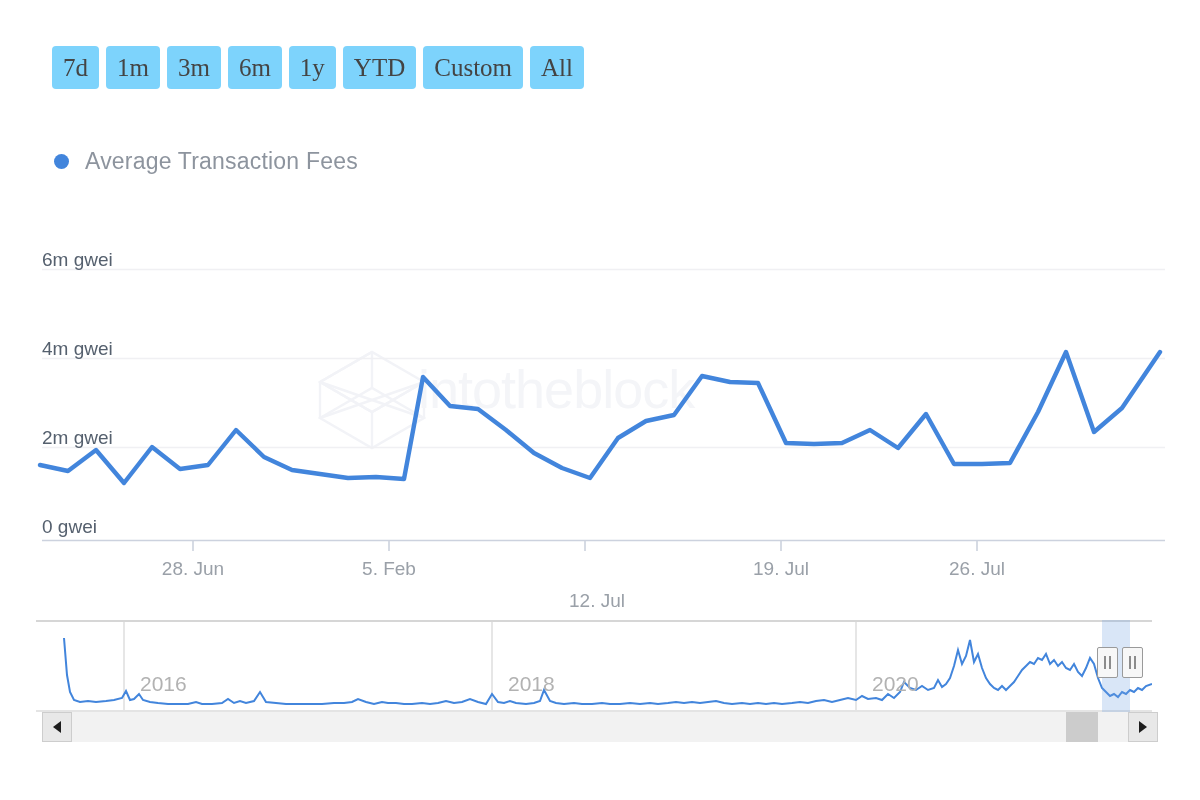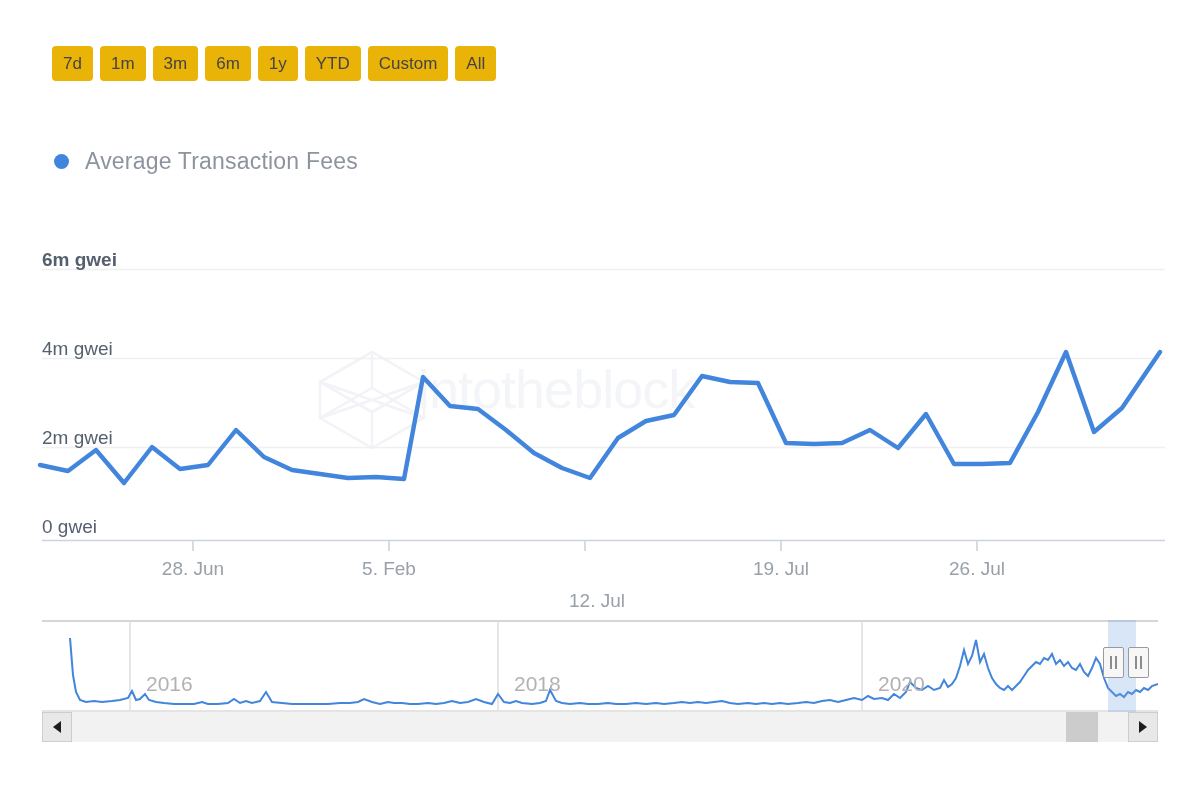--- a/index.html
+++ b/index.html
@@ -11,25 +11,25 @@
     overflow:hidden;
   }
   .chart-widget{position:relative;width:1200px;height:800px;}
 
   
   .range-selector{
     position:absolute;left:52px;top:46px;
     display:flex;align-items:center;gap:7px;
   }
   .range-btn{
-    background:#eab308;
+    background:#7dd3fc;
     border:none;border-radius:4px;
     color:#444444;
-    font-family:Liberation Sans, sans-serif;
-    font-size:17px;
+    font-family:Liberation Serif, serif;
+    font-size:25px;
     line-height:1;
     padding:9px 11px;
     cursor:pointer;
     white-space:nowrap;
   }
 
   
   .legend{
     position:absolute;left:54px;top:136px;
     display:flex;align-items:center;gap:16px;
@@ -77,21 +77,21 @@
   }
   .wm-text{
     position:absolute;left:118px;top:28px;
     font-size:54px;color:#f4f5f8;
     letter-spacing:-1px;
     font-family:"Liberation Sans", sans-serif;
   }
 
   
   .navigator{
-    position:absolute;left:42px;top:620px;
+    position:absolute;left:36px;top:620px;
     width:1116px;height:86px;
   }
   .nav-inner{position:absolute;inset:0;}
   .nav-year{
     position:absolute;top:52px;
     color:#b2b2b2;font-size:21px;white-space:nowrap;
   }
   .nav-mask{
     position:absolute;top:0;height:92px;
     background:rgba(116,162,224,.27);
@@ -185,21 +185,21 @@
         <line x1="193" y1="540" x2="193" y2="551"></line>
         <line x1="389" y1="540" x2="389" y2="551"></line>
         <line x1="585" y1="540" x2="585" y2="551"></line>
         <line x1="781" y1="540" x2="781" y2="551"></line>
         <line x1="977" y1="540" x2="977" y2="551"></line>
       </g>
 
       <polyline fill="none" stroke="#4285dc" stroke-width="4.4" stroke-linejoin="round" stroke-linecap="round" points="40,465 68,471 96,450 124,483 152,447 180,469 208,465 236,430 264,457 292,470 320,474 348,478 376,477 404,479 423,377 450,406 478,409 506,430 534,453 562,468 590,478 618,438 646,421 674,415 702,376 730,382 758,383 786,443 814,444 842,443 870,430 898,448 926,414 954,464 982,464 1010,463 1038,412 1066,352 1094,432 1122,408 1160,352"></polyline>
     </svg>
 
-    <div class="y-label" style="left:42px;top:249px;font-weight:bold;">6m gwei</div>
+    <div class="y-label" style="left:42px;top:249px;">6m gwei</div>
     <div class="y-label" style="left:42px;top:338px;">4m gwei</div>
     <div class="y-label" style="left:42px;top:427px;">2m gwei</div>
     <div class="y-label" style="left:42px;top:516px;">0 gwei</div>
 
     <div class="x-label" style="left:193px;top:558px;">28. Jun</div>
     <div class="x-label" style="left:389px;top:558px;">5. Feb</div>
     <div class="x-label" style="left:585px;top:590px;margin-left:12px;">12. Jul</div>
     <div class="x-label" style="left:781px;top:558px;">19. Jul</div>
     <div class="x-label" style="left:977px;top:558px;">26. Jul</div>
   </div>

